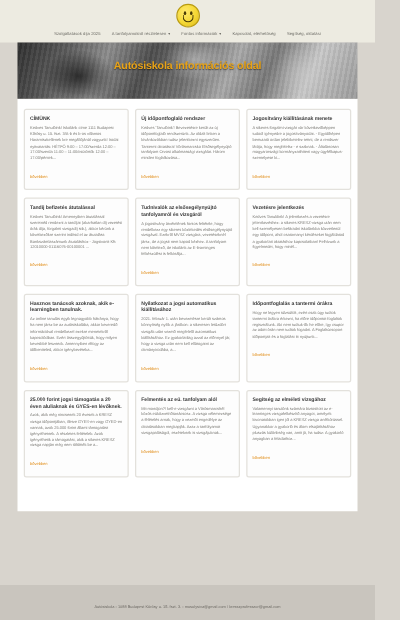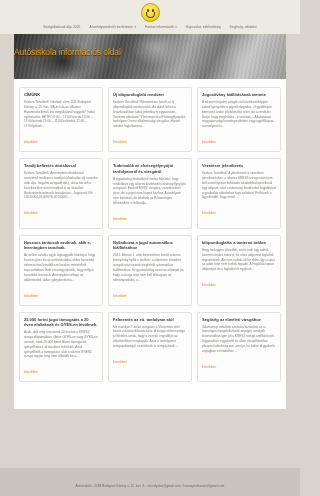--- a/index.html
+++ b/index.html
@@ -62,21 +62,22 @@
   .hero:before {
     content: ""; position: absolute; inset: 0;
     background:
       radial-gradient(ellipse 40px 30px at 18% 60%, rgba(20,20,20,.75), transparent 70%),
       radial-gradient(ellipse 34px 26px at 52% 30%, rgba(230,230,230,.45), transparent 70%),
       radial-gradient(ellipse 30px 34px at 84% 55%, rgba(200,200,200,.55), transparent 70%),
       repeating-linear-gradient(100deg, rgba(255,255,255,.05) 0 2px, rgba(0,0,0,.05) 2px 4px);
   }
   .hero-title {
     position: absolute; left: 0; right: 0; top: 13px;
-    font-size: 8.5px; font-weight: normal;
+    text-align: center;
+    font-size: 8.5px; font-weight: bold;
     color: #e8a317;
     text-shadow: 0 1px 1px rgba(0,0,0,.55);
     letter-spacing: -0.1px;
   }
 
   
   .content {
     background: #ffffff;
     margin: 0 14px;
     padding: 8px 5px 10px 5px;

